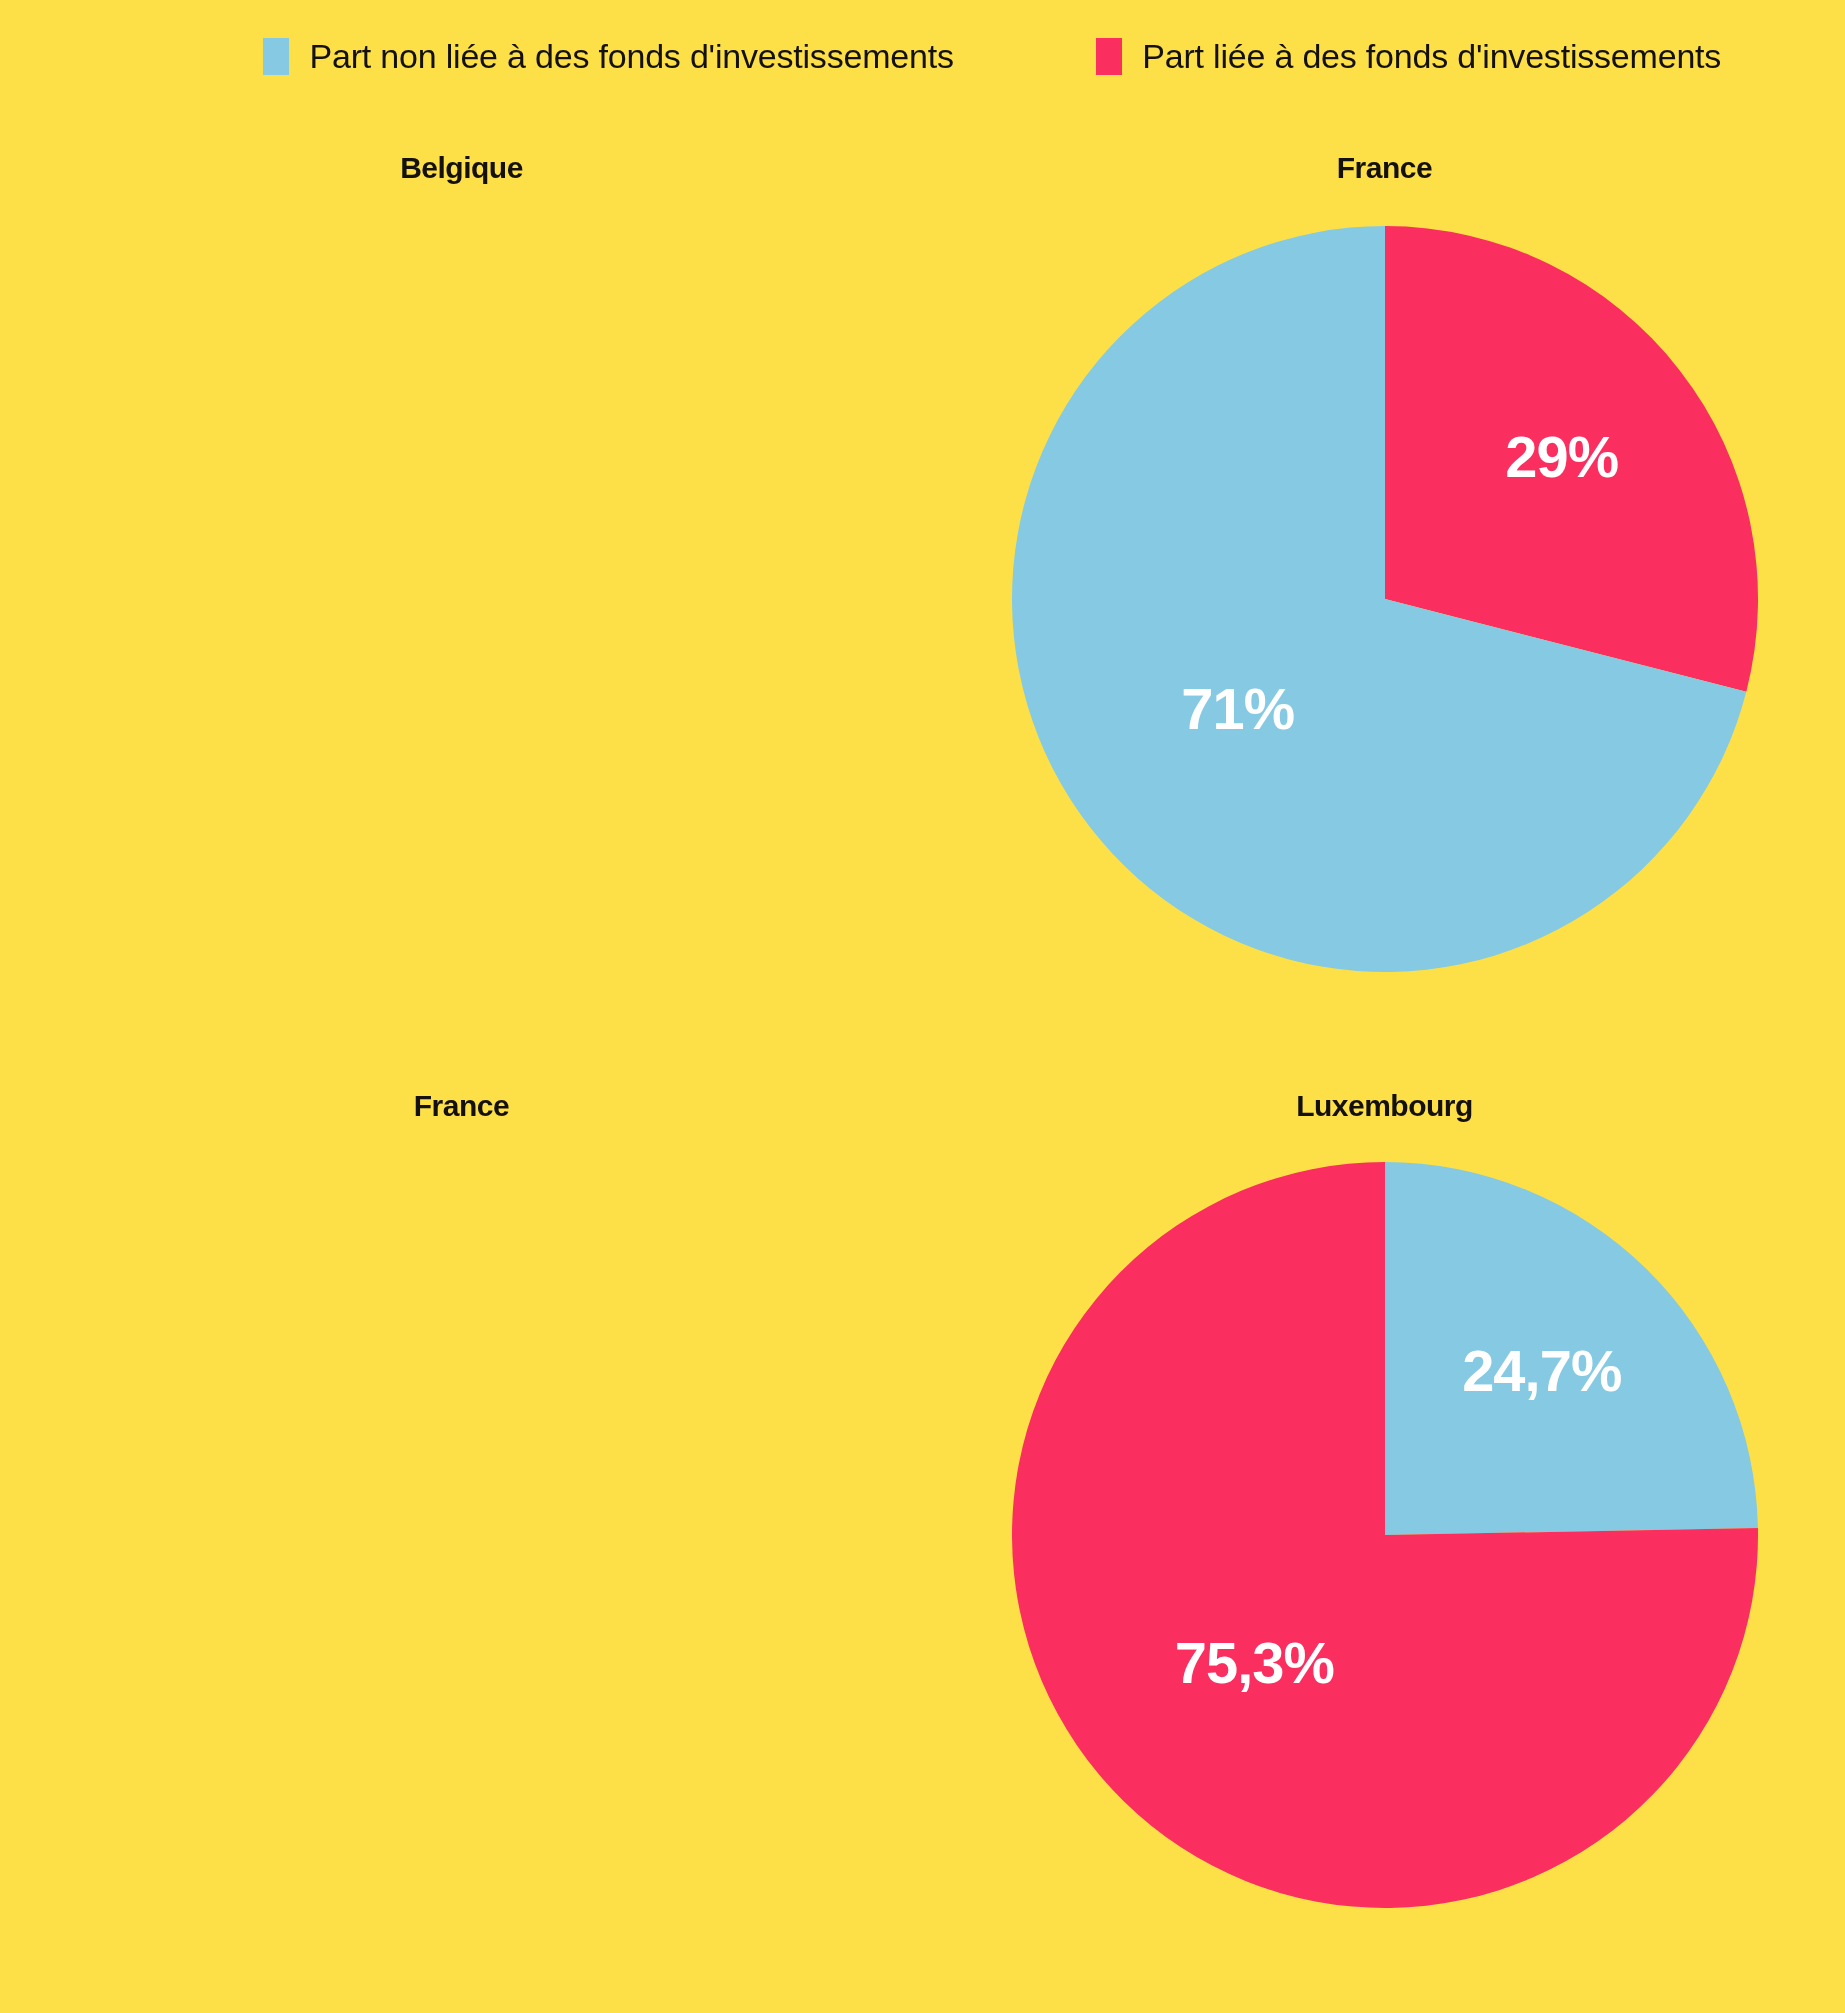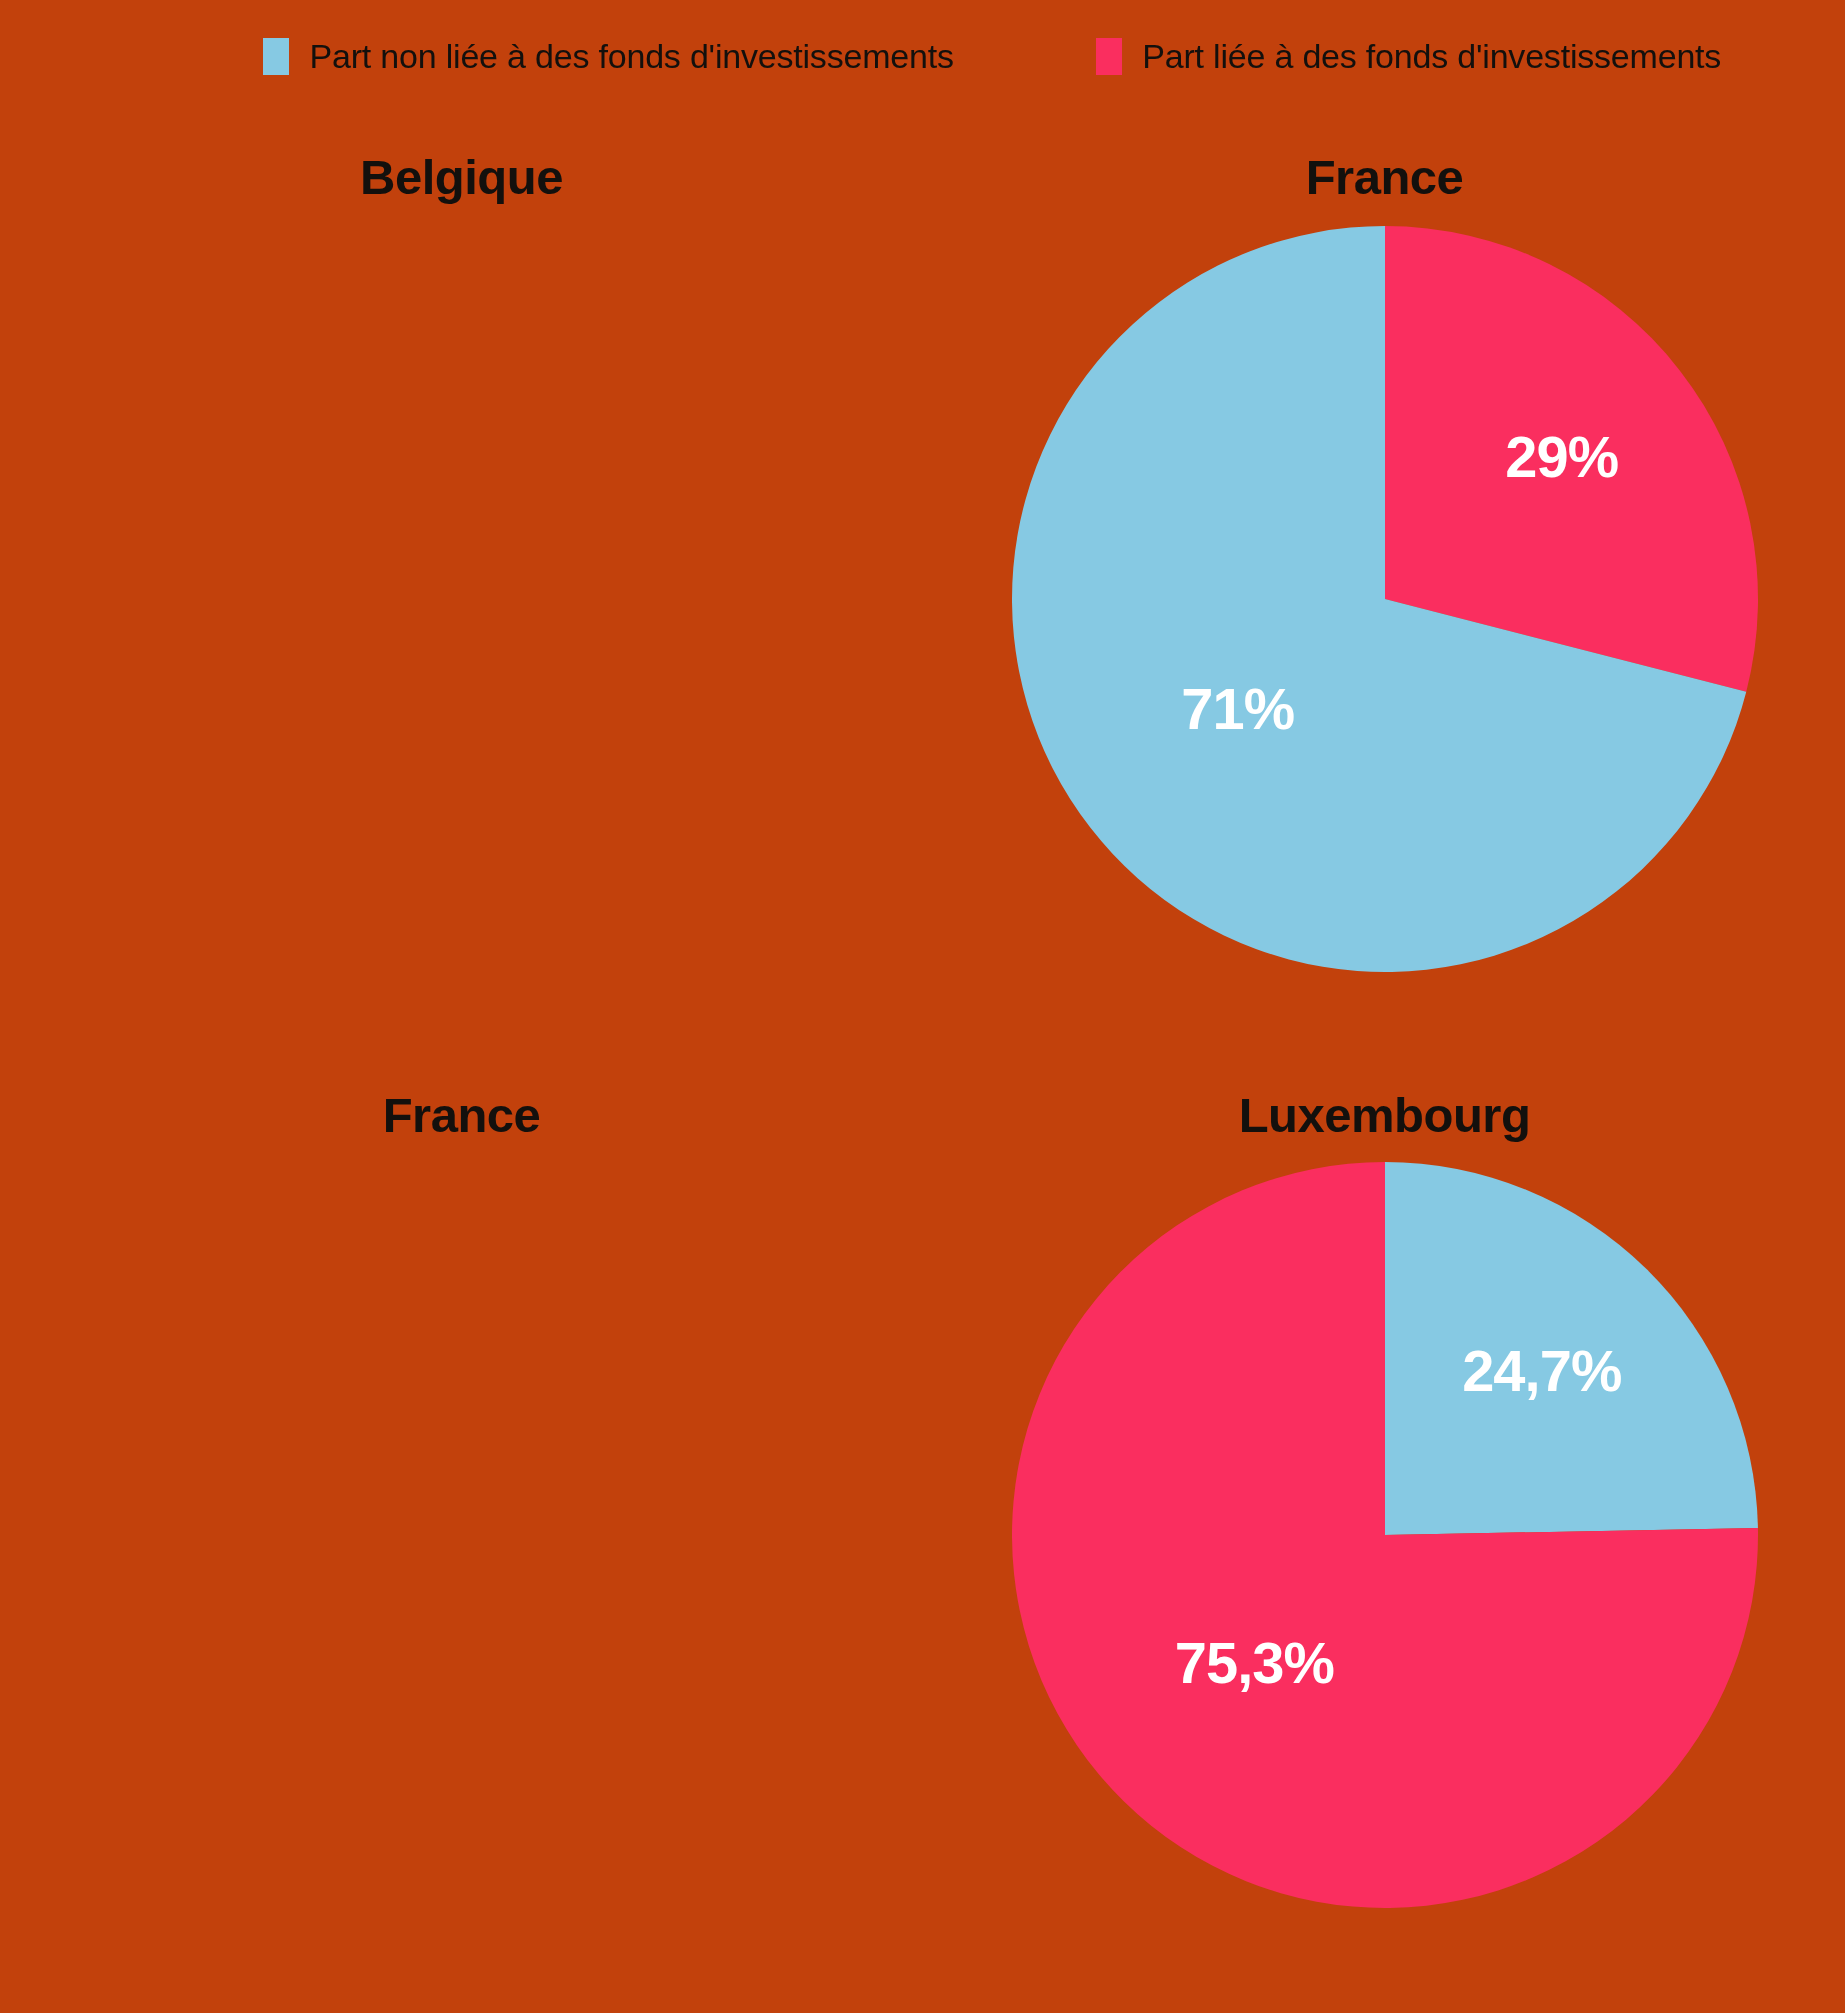--- a/index.html
+++ b/index.html
@@ -9,21 +9,21 @@
     height: 2014px;
     background: #FFFFFF;
     font-family: "Liberation Sans", sans-serif;
     overflow: hidden;
   }
 
   .figure {
     position: relative;
     width: 1846px;
     height: 2014px;
-    background: #c2410c;
+    background: #fde047;
     display: flex;
     flex-direction: column;
   }
 
   
   .legend {
     height: 112px;
     flex: 0 0 112px;
     display: flex;
     align-items: center;
@@ -62,21 +62,21 @@
   }
 
   .panel {
     position: relative;
     display: flex;
     flex-direction: column;
     align-items: center;
   }
 
   .panel-title {
-    font-size: 49px;
+    font-size: 30px;
     font-weight: 700;
     color: #13100D;
     letter-spacing: -0.5px;
     font-stretch: condensed;
     line-height: 1;
     height: 52px;
   }
 
   .pie-wrap {
     position: relative;

